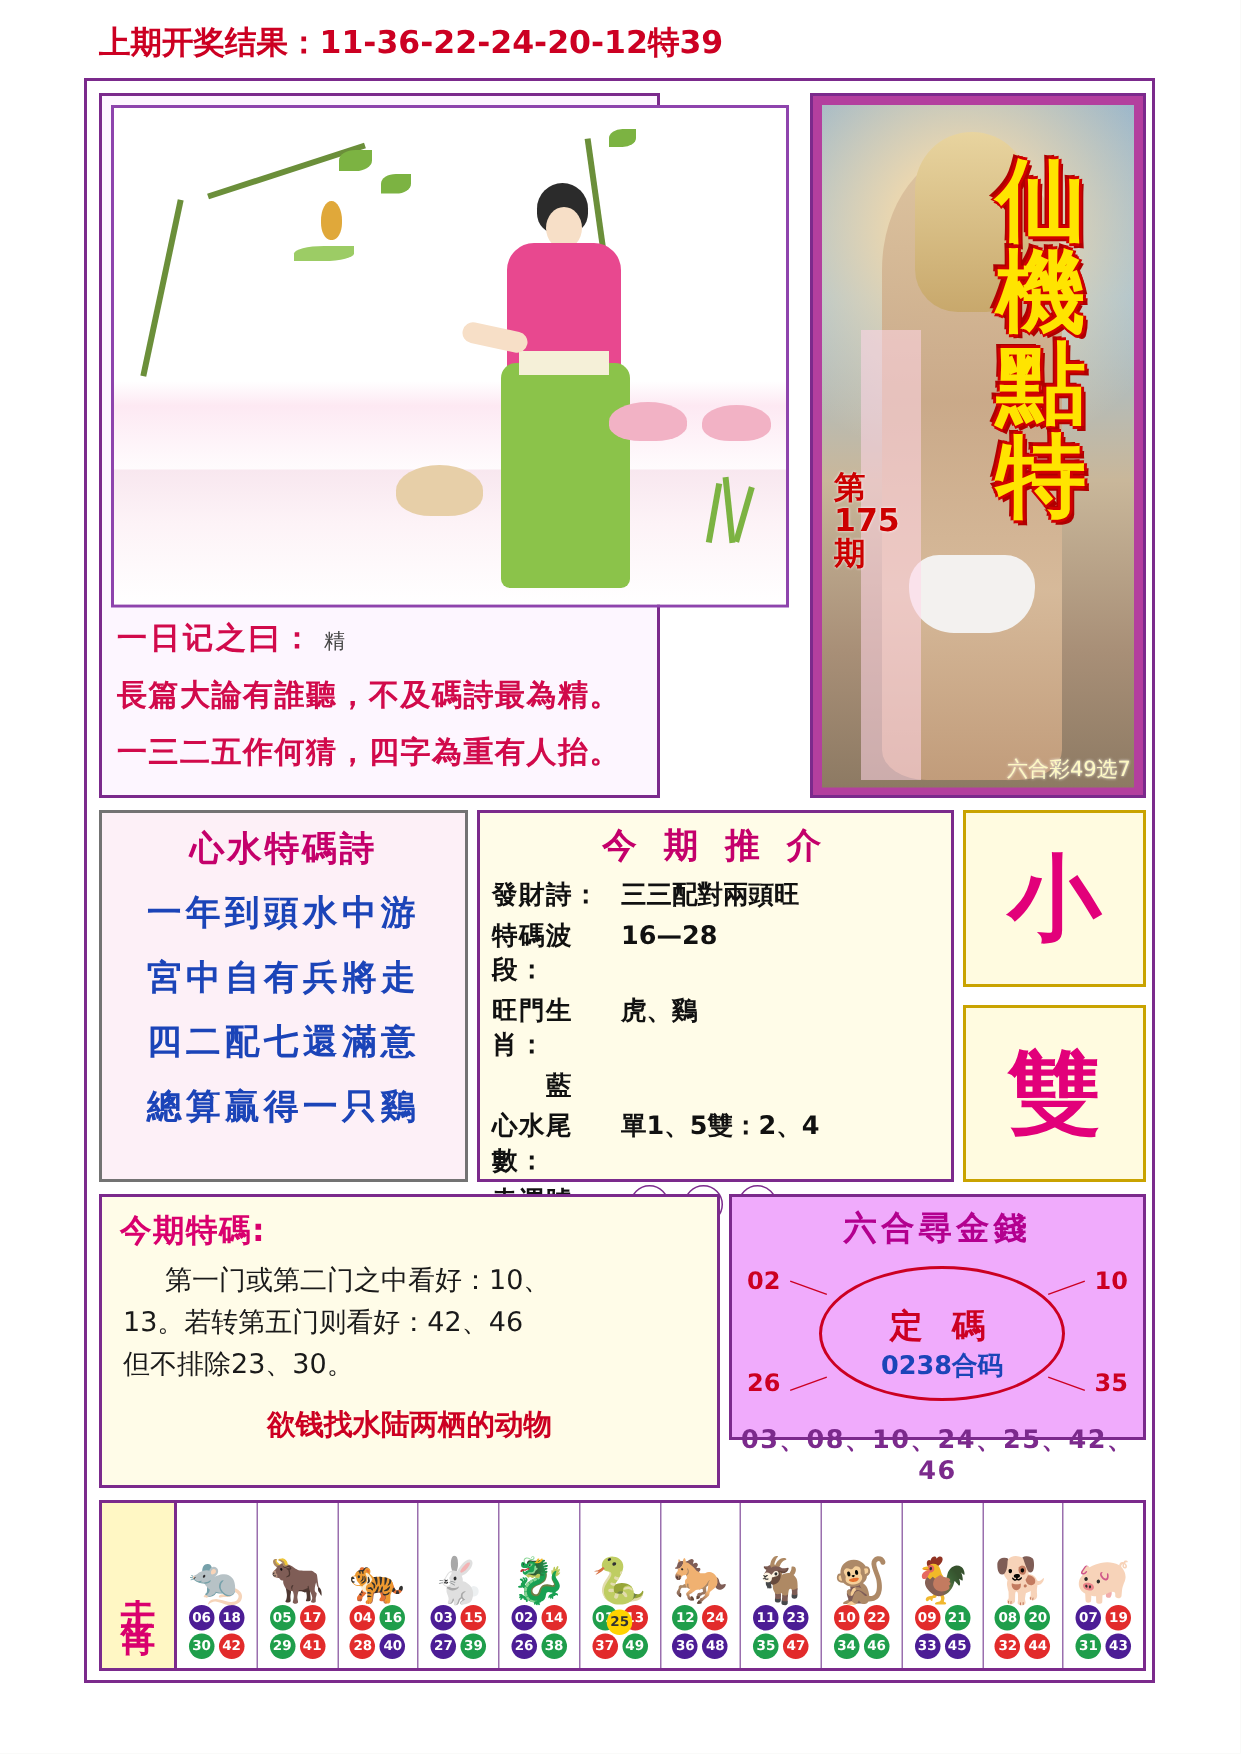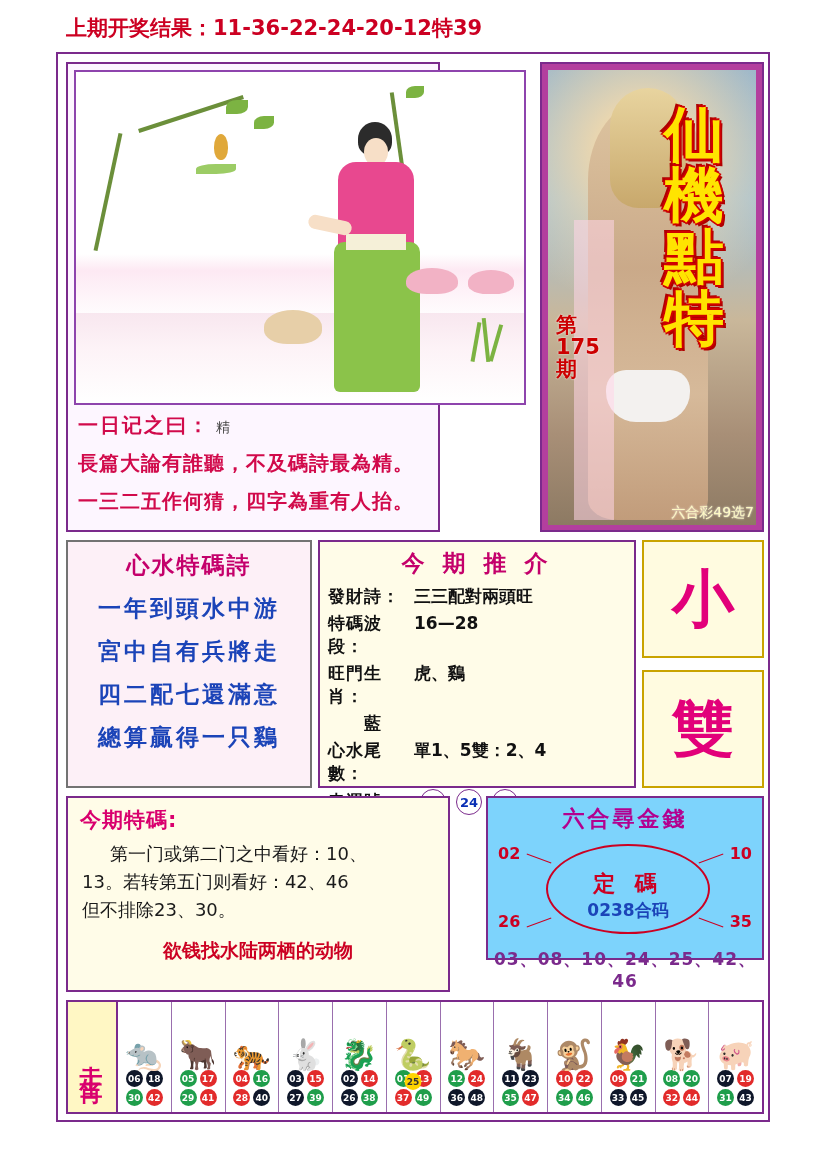--- a/index.html
+++ b/index.html
@@ -167,40 +167,40 @@
   }
   .mr-cell.top{top:0;}
   .mr-cell.bottom{top:130px;}
   .mr-cell span{
     font-size:62px;font-weight:bold;color:#e2007a;
     font-family:"DejaVu Sans", sans-serif;
   }
 
   
   .low-left{
-    position:absolute;left:8px;top:742px;width:384px;height:196px;
+    position:absolute;left:8px;top:742px;width:414px;height:196px;
     border:2px solid #7b2a8c;background:#fffce8;box-sizing:border-box;
   }
   .low-left h3{
     margin:8px 0 6px 12px;font-size:21px;color:#d9006e;font-weight:bold;
     font-family:"DejaVu Sans", sans-serif;letter-spacing:1px;
   }
   .ll-body{
     padding:0 14px;font-size:18px;line-height:1.55;color:#1a1a1a;
     font-family:"DejaVu Sans", sans-serif;
   }
   .ll-body .ind{text-indent:28px;}
   .ll-note{
     text-align:center;font-size:19px;color:#cc0022;font-weight:bold;
     margin-top:12px;font-family:"DejaVu Sans", sans-serif;
   }
 
   .low-right{
     position:absolute;left:428px;top:742px;width:278px;height:164px;
-    border:2px solid #7b2a8c;background:#7dd3fc;box-sizing:border-box;
+    border:2px solid #7b2a8c;background:#f0abfc;box-sizing:border-box;
   }
   .low-right h3{
     margin:6px 0 2px;text-align:center;font-size:22px;color:#b3008f;font-weight:bold;
     letter-spacing:3px;font-family:"DejaVu Sans", sans-serif;
   }
   .lr-stage{position:relative;height:110px;}
   .oval{
     position:absolute;left:58px;top:8px;width:160px;height:86px;
     border:2px solid #cc0022;border-radius:50%;
     display:flex;flex-direction:column;align-items:center;justify-content:center;
@@ -254,21 +254,21 @@
   }
   .z-nums{display:flex;gap:3px;margin-bottom:2px;}
   .z-nums .col{display:flex;flex-direction:column;gap:2px;}
   .nball{
     width:17px;height:17px;border-radius:50%;
     font-size:9px;color:#fff;font-weight:bold;
     display:flex;align-items:center;justify-content:center;
     font-family:"DejaVu Sans", sans-serif;
   }
   .c-red{background:#e22b2b;}
-  .c-blue{background:#0f172a;}
+  .c-blue{background:#4c1d95;}
   .c-green{background:#1f9e4b;}
   
   .twig{position:absolute;background:#6b8f3a;}
   .leaf{position:absolute;background:#7cb342;border-radius:50% 0 50% 0;}
   .figure{position:absolute;}
   .rock{position:absolute;background:#f2b2c5;border-radius:50% 50% 40% 40%;}
   .grass{position:absolute;background:#7cb342;}
 </style>
 </head>
 <body>

